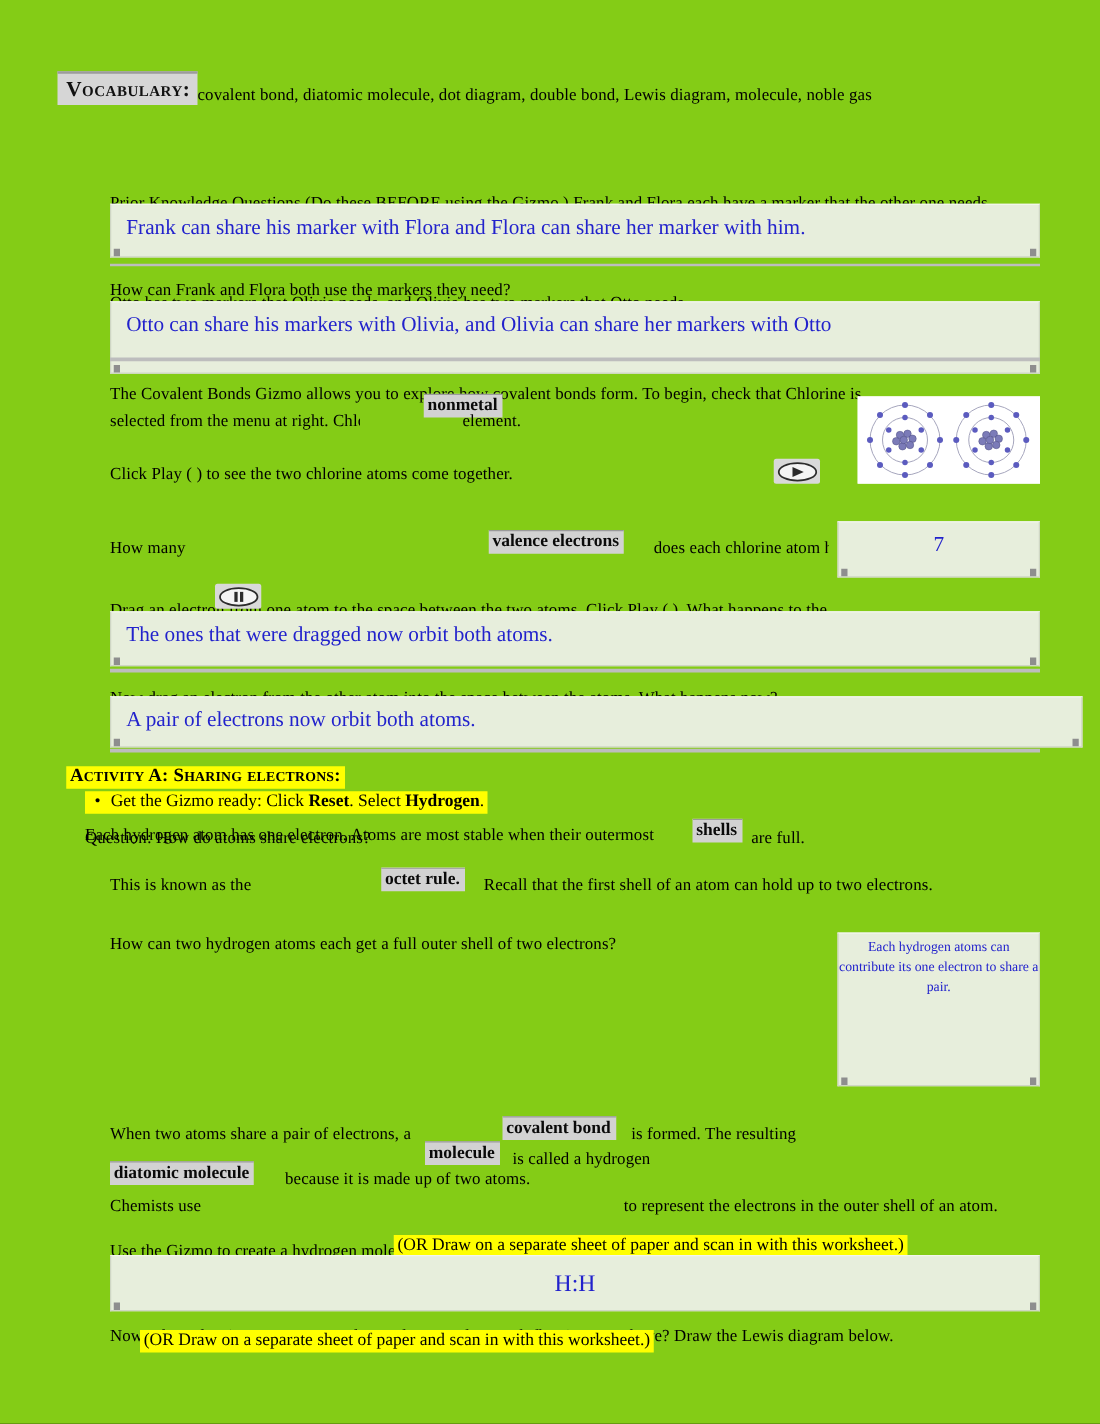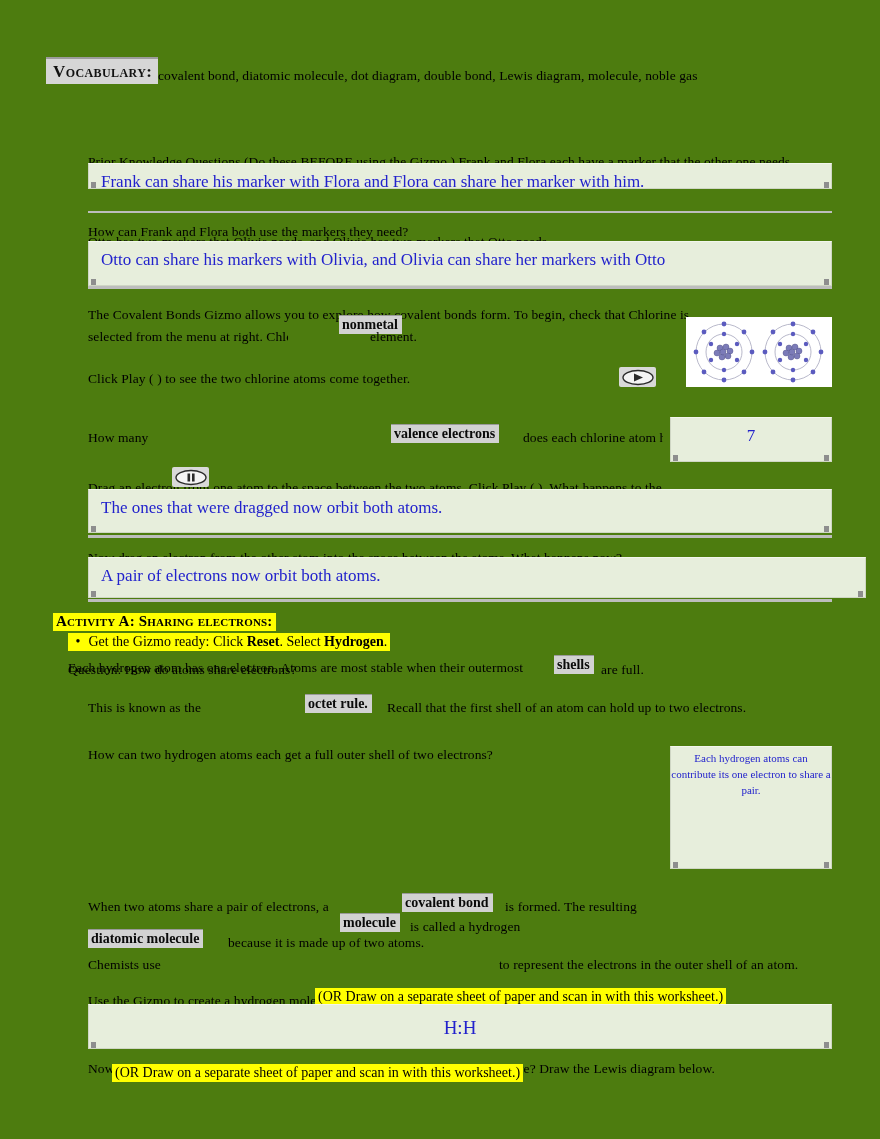--- a/index.html
+++ b/index.html
@@ -14,21 +14,21 @@
     overflow: hidden;
     font-family: "Liberation Serif", "DejaVu Serif", serif;
     background: #000000;
   }
 
   .page {
     position: absolute;
     left: 0; top: 0;
     width: 880px;
     height: 1139px;
-    background: #4d7c0f;
+    background: #84cc16;
   }
 
   
   .n { position: absolute; }
 
   
   .answer {
     background: #e7eedc;
     color: #2222cc;
     font-family: "Liberation Serif", "DejaVu Serif", serif;
@@ -151,30 +151,30 @@
 <div class="page">
 
   <div class="n" style="left:46px; top:62px;">
     <span class="vocab-title">Vocabulary:</span>
   </div>
   <div class="n redact" style="left:158px; top:66px; width:700px;">covalent bond, diatomic molecule, dot diagram, double bond, Lewis diagram, molecule, noble gas</div>
 
   <div class="n redact" style="left:88px; top:152px; width:745px;">Prior Knowledge Questions (Do these BEFORE using the Gizmo.)  Frank and Flora each have a marker that the other one needs.</div>
   <div class="n redact" style="left:88px; top:222px; width:745px;">How can Frank and Flora both use the markers they need?</div>
 
-  <div class="n answer" style="left:88px; top:163px; width:744px; height:26px;">
+  <div class="n answer" style="left:88px; top:163px; width:744px; height:43px;">
     <span>Frank can share his marker with Flora and Flora can share her marker with him.</span>
     <span class="nub l"></span>
     <span class="nub r"></span>
   </div>
   <div class="rule" style="left:88px; top:211px; width:744px;"></div>
 
   <div class="n redact" style="left:88px; top:232px; width:745px;">Otto has two markers that Olivia needs, and Olivia has two markers that Otto needs.</div>
 
-  <div class="n answer" style="left:88px; top:241px; width:744px; height:45px;">
+  <div class="n answer" style="left:88px; top:241px; width:744px; height:58px;">
     <span>Otto can share his markers with Olivia, and Olivia can share her markers with Otto</span>
     <span class="nub l"></span>
     <span class="nub r"></span>
   </div>
   <div class="rule" style="left:88px; top:286px; width:744px; height:3px;"></div>
 
   <div class="n redact" style="left:88px; top:305px; width:745px;">The Covalent Bonds Gizmo allows you to explore how covalent bonds form. To begin, check that Chlorine is</div>
   <div class="n redact" style="left:88px; top:327px; width:200px;">selected from the menu at right. Chlorine is a</div>
 
   <div class="n" style="left:291px; top:315px;margin-left:48px;">

